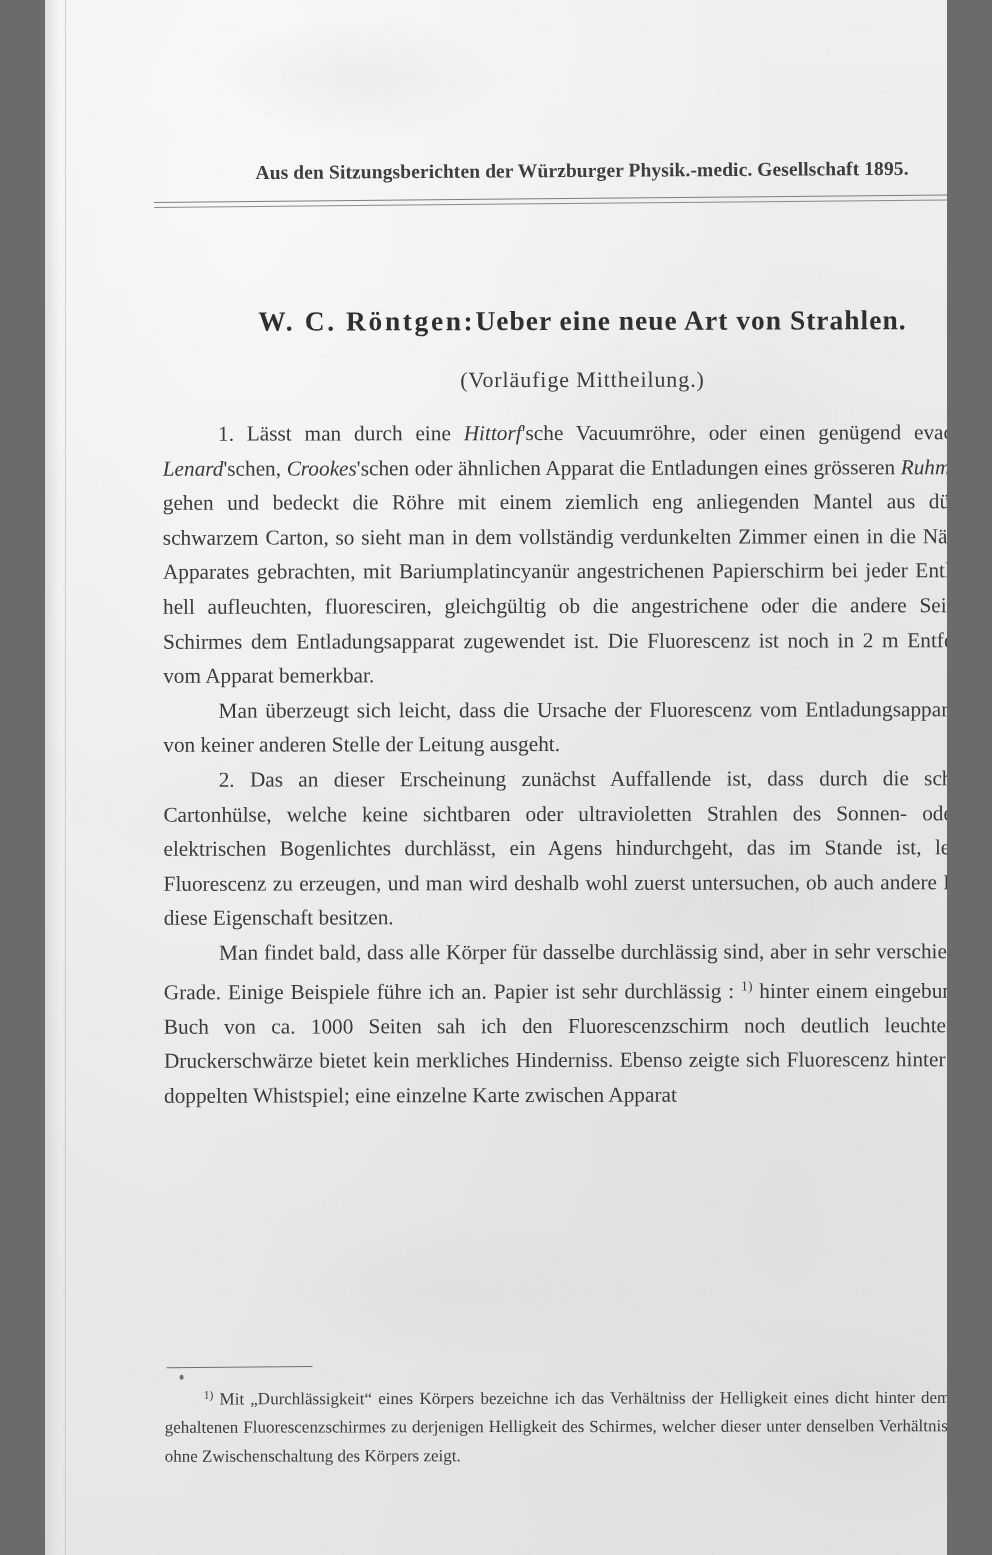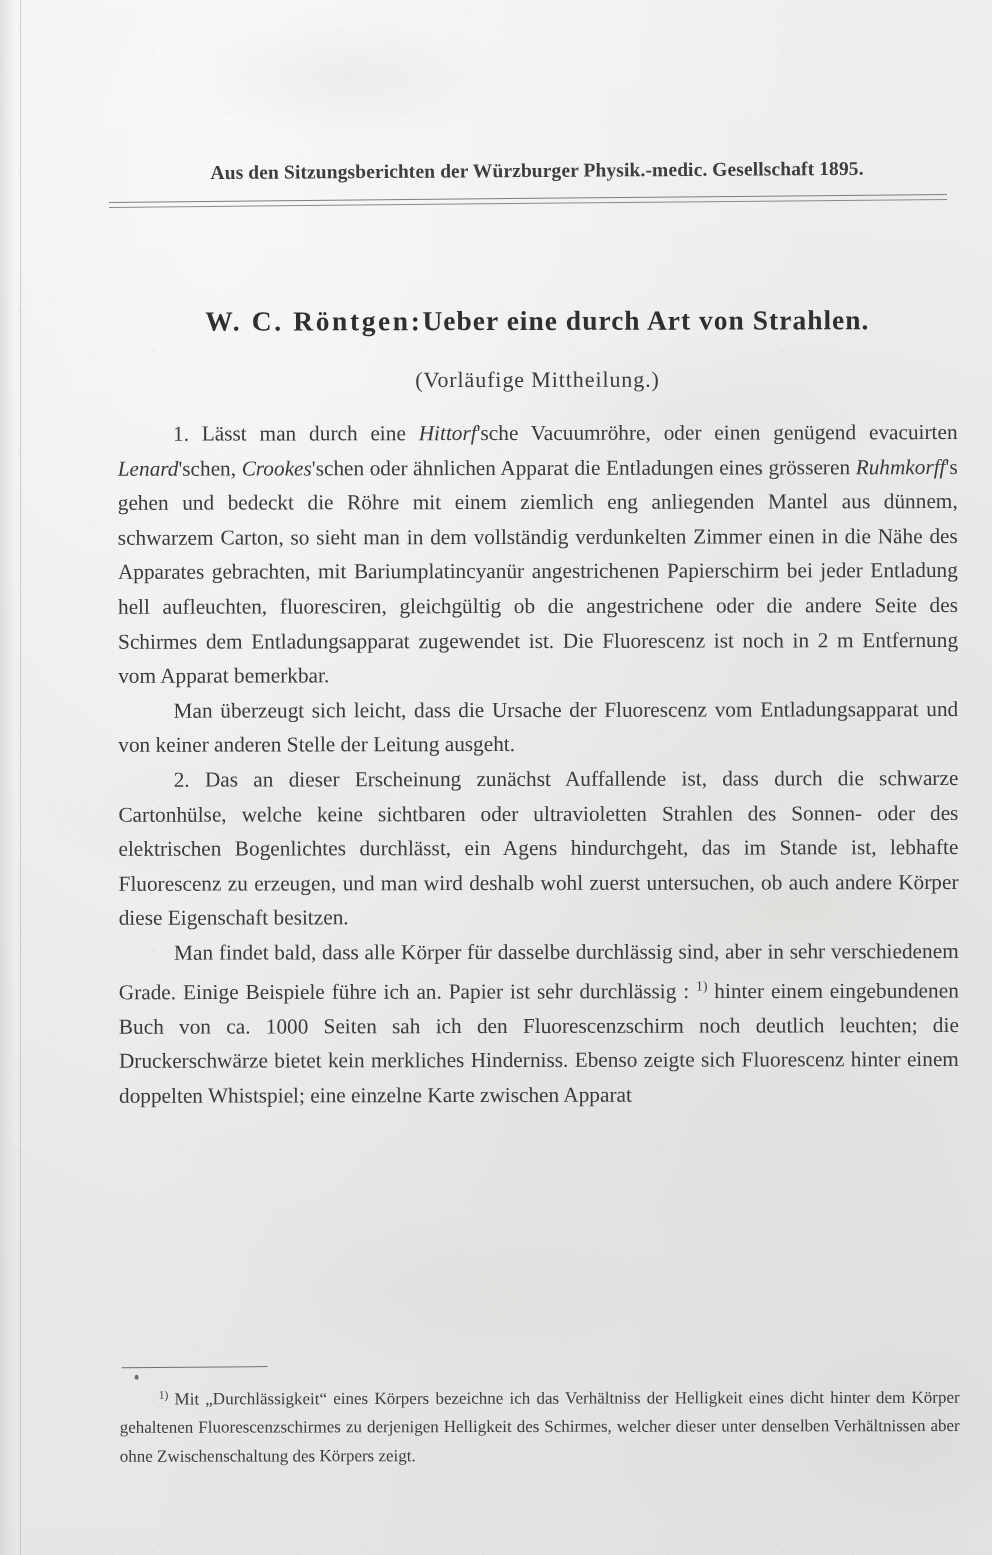--- a/index.html
+++ b/index.html
@@ -2,21 +2,21 @@
 <html><head>
 <meta charset="utf-8">
 <style>
   html, body {
     margin: 0;
     padding: 0;
     background: #6b6b6b;
   }
   .page {
     position: relative;
-    width: 992px;
+    width: 902px;
     height: 1555px;
     margin: 0 auto;
     overflow: hidden;
     background:
       radial-gradient(ellipse at 22% 12%, rgba(255,255,255,0.55) 0%, rgba(255,255,255,0) 55%),
       radial-gradient(ellipse at 82% 78%, rgba(214,214,211,0.45) 0%, rgba(255,255,255,0) 60%),
       linear-gradient(180deg, #eef0ef 0%, #eaebe9 38%, #e9eae8 66%, #e6e7e5 100%);
     color: #3b3b3b;
     font-family: "Liberation Serif", "DejaVu Serif", serif;
     -webkit-font-smoothing: antialiased;
@@ -212,21 +212,21 @@
   <div class="content tilt">
 
     <div class="runhead">Aus den Sitzungsberichten der Würzburger Physik.-medic. Gesellschaft 1895.</div>
 
     <div class="rule-wrap">
       <div class="r1"></div>
       <div class="r2"></div>
     </div>
 
     <div class="title">
-      <span class="nm">W. C. Röntgen:</span><span>Ueber  eine  durch  Art  von  Strahlen.</span>
+      <span class="nm">W. C. Röntgen:</span><span>Ueber  eine  neue  Art  von  Strahlen.</span>
     </div>
 
     <div class="subtitle">(Vorläufige Mittheilung.)</div>
 
     <div class="body">
       <p class="ind"><span>1.</span><span> Lässt man durch eine </span><i>Hittorf</i><span>'sche Vacuumröhre, oder einen genügend evacuirten </span><i>Lenard</i><span>'schen, </span><i>Crookes</i><span>'schen oder ähnlichen Apparat die Entladungen eines grösseren </span><i>Ruhmkorff</i><span>'s gehen und bedeckt die Röhre mit einem ziemlich eng anliegenden Mantel aus dünnem, schwarzem Carton, so sieht man in dem vollständig verdunkelten Zimmer einen in die Nähe des Apparates gebrachten, mit Bariumplatincyanür angestrichenen Papierschirm bei jeder Entladung hell aufleuchten, fluoresciren, gleichgültig ob die angestrichene oder die andere Seite des Schirmes dem Entladungsapparat zugewendet ist.  Die Fluorescenz ist noch in 2 m Entfernung vom Apparat bemerkbar.</span></p>
 
       <p class="ind">Man überzeugt sich leicht, dass die Ursache der Fluorescenz vom Entladungsapparat und von keiner anderen Stelle der Leitung ausgeht.</p>
 
       <p class="ind"><span>2.</span><span>  Das an dieser Erscheinung zunächst Auffallende ist, dass durch die schwarze Cartonhülse, welche keine sichtbaren oder ultravioletten Strahlen des Sonnen- oder des elektrischen Bogenlichtes durchlässt, ein Agens hindurchgeht, das im Stande ist, lebhafte Fluorescenz zu erzeugen, und man wird deshalb wohl zuerst untersuchen, ob auch andere Körper diese Eigenschaft besitzen.</span></p>

